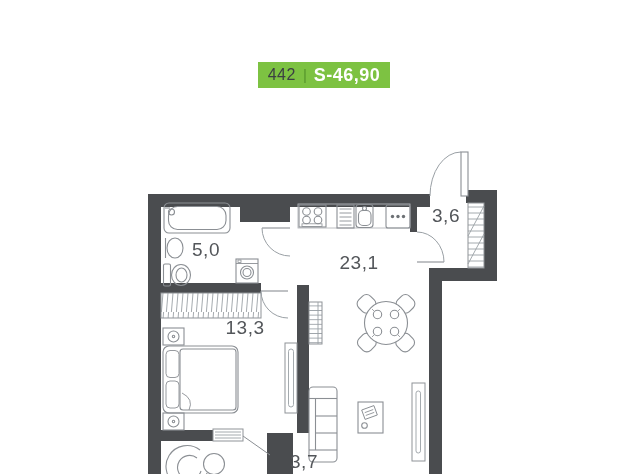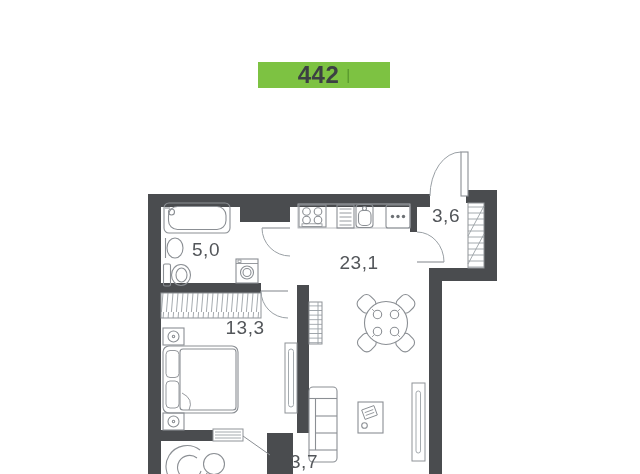--- a/index.html
+++ b/index.html
@@ -5,35 +5,36 @@
   html,body{margin:0;padding:0;}
   body{
     width:640px;height:474px;position:relative;overflow:hidden;
     background:#ffffff;font-family:"Liberation Sans", sans-serif;
   }
   .badge{
     position:absolute;left:258px;top:62px;width:132px;height:26px;
     background:#7dc242;display:flex;align-items:center;justify-content:center;
     gap:7px;
   }
-  .badge .num{font-size:24px;font-weight:700;color:#3c4043;letter-spacing:.5px;}
+  .badge .num{font-size:16px;font-weight:400;color:#3c4043;letter-spacing:.5px;}
   .badge .sep{font-size:15px;font-weight:400;color:#55952c;position:relative;top:-1px;}
   .badge .area{font-size:18px;font-weight:700;color:#ffffff;letter-spacing:.5px;}
   svg.plan{position:absolute;left:0;top:0;}
   text.room-label{
     font-family:"Liberation Sans", sans-serif;font-size:19px;fill:#53565a;
     letter-spacing:.5px;
   }
 </style>
 </head>
 <body>
 
 <div class="badge">
   <span class="num">442</span>
   <span class="sep">|</span>
+  <span class="area">S-46,90</span>
 </div>
 
 <svg class="plan" width="640" height="474" viewBox="0 0 640 474">
   <defs>
     <pattern id="vhatch" width="5" height="26" patternUnits="userSpaceOnUse">
       <line x1="3.6" y1="0" x2="1.4" y2="26" stroke="#9aa0a5" stroke-width="0.9"></line>
     </pattern>
     <pattern id="hhatch" width="18" height="6" patternUnits="userSpaceOnUse">
       <line x1="0" y1="3" x2="18" y2="3" stroke="#9aa0a5" stroke-width="0.9"></line>
     </pattern>

